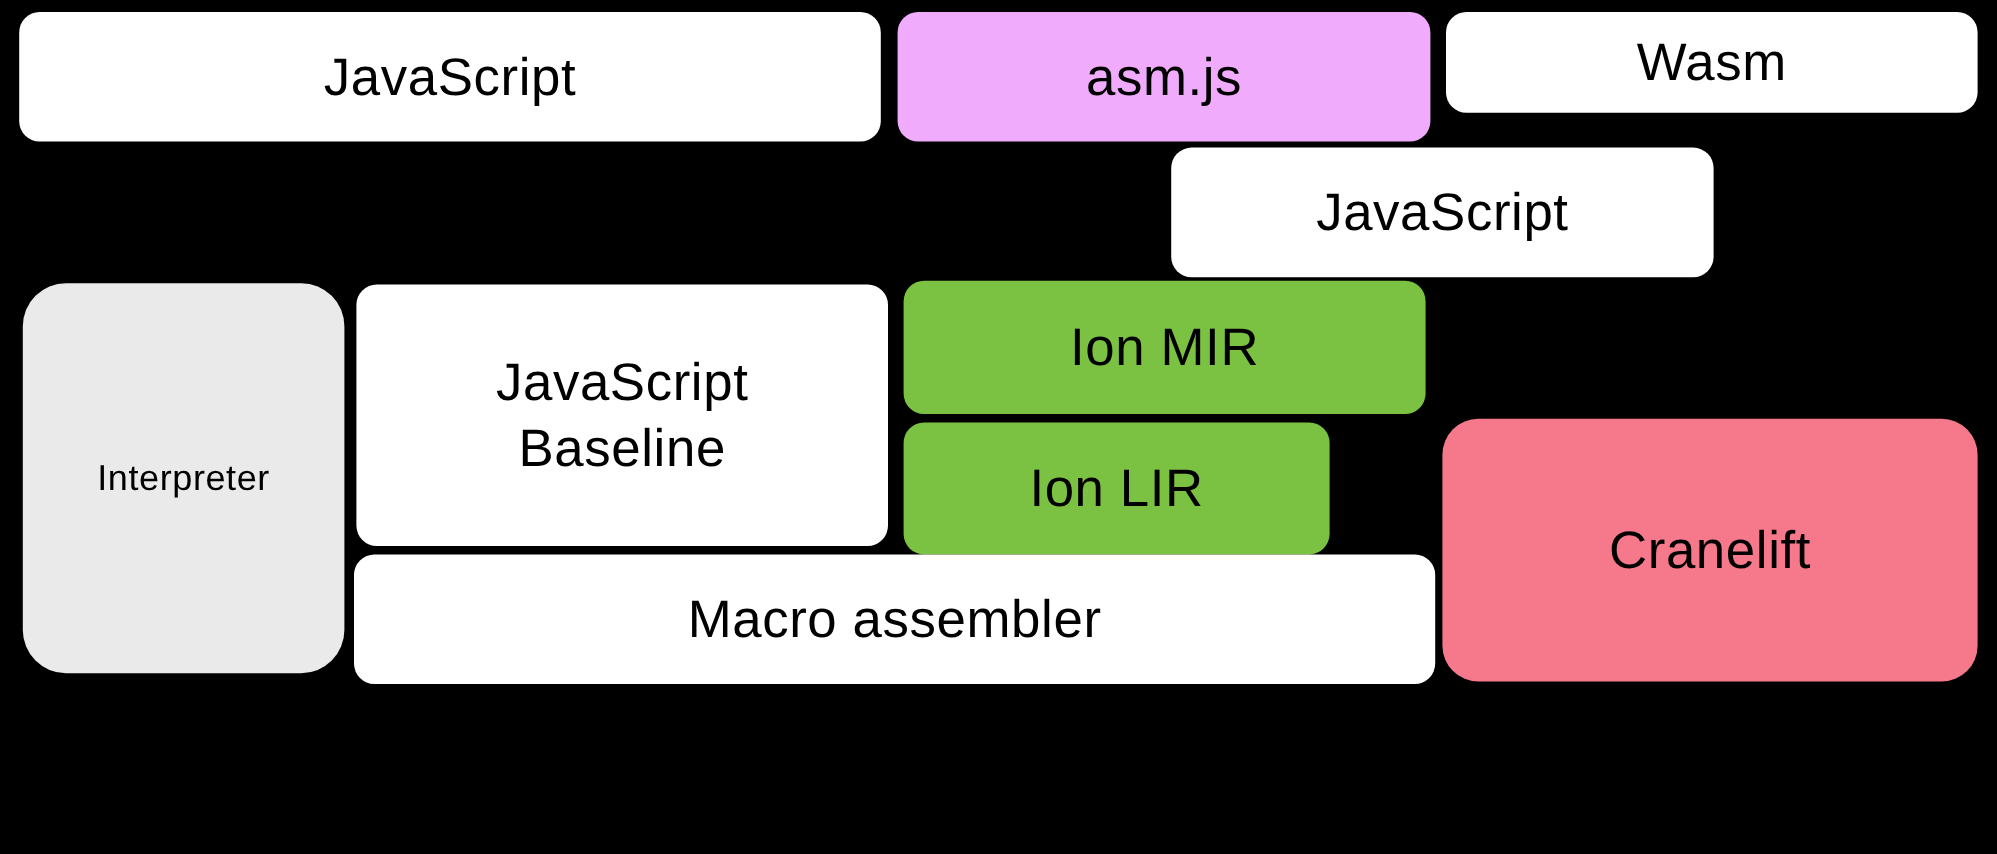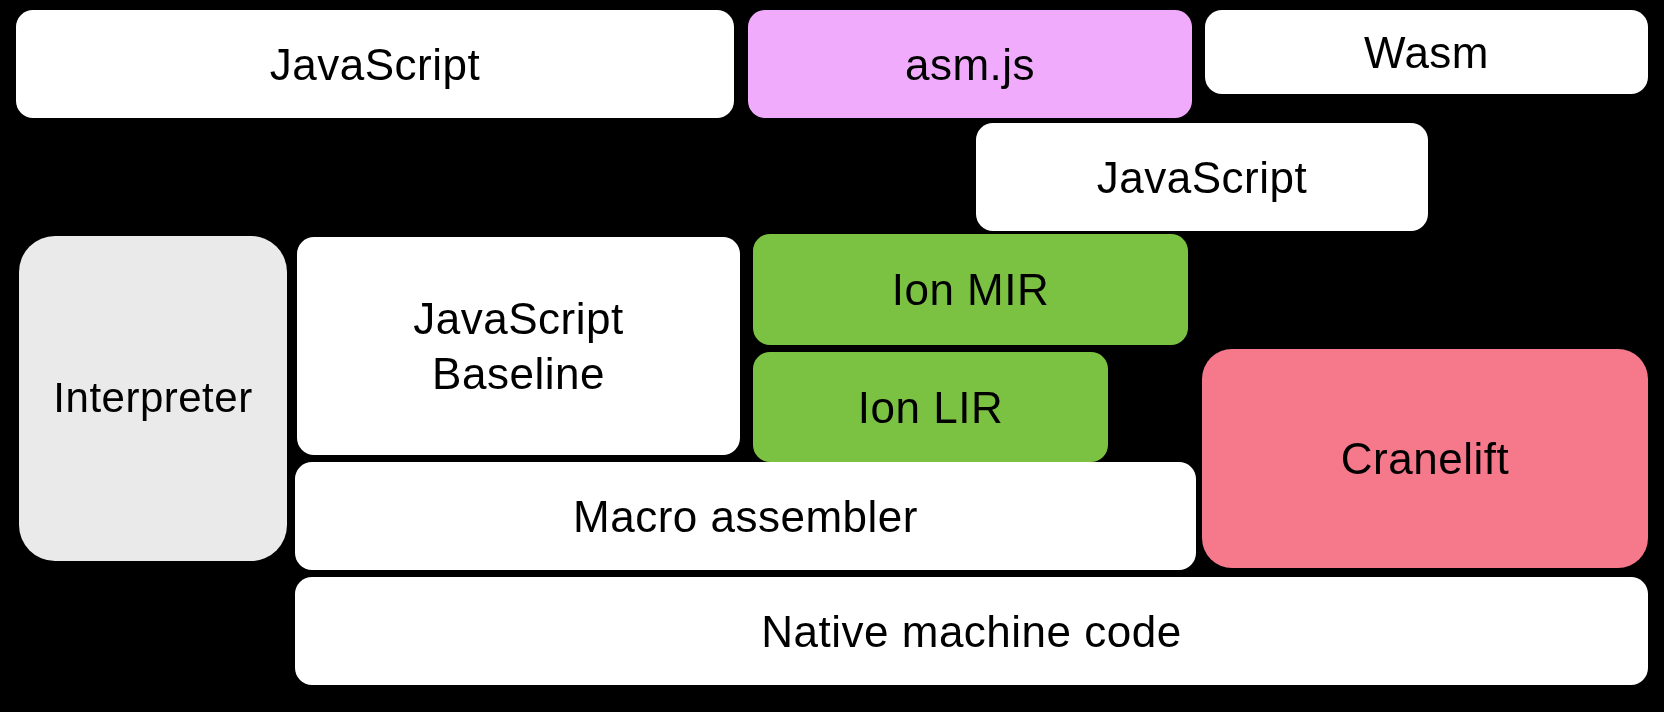--- a/index.html
+++ b/index.html
@@ -28,21 +28,21 @@
   .box .label {
     display: block;
     line-height: 1.25;
   }
   
   .b-javascript  { left: 16px;   top: 10px;  width: 718px;  height: 108px; }
   .b-asmjs       { left: 748px;  top: 10px;  width: 444px;  height: 108px; }
   .b-wasm        { left: 1205px; top: 10px;  width: 443px;  height: 84px; }
   .b-bytecode    { left: 16px;   top: 123px; width: 946px;  height: 108px; }
   .b-baldrmonkey { left: 976px;  top: 123px; width: 452px;  height: 108px; }
-  .b-interpreter { left: 19px;   top: 236px; width: 268px;  height: 325px; border-radius: 36px; font-size: 42px; }
+  .b-interpreter { left: 19px;   top: 236px; width: 268px;  height: 325px; border-radius: 36px; font-size: 30px; }
   .b-baseline    { left: 297px;  top: 237px; width: 443px;  height: 218px; }
   .b-baseline .label { max-width: 300px; }
   .b-ionmir      { left: 753px;  top: 234px; width: 435px;  height: 111px; }
   .b-ionlir      { left: 753px;  top: 352px; width: 355px;  height: 110px; }
   .b-cranelift   { left: 1202px; top: 349px; width: 446px;  height: 219px; border-radius: 30px; }
   .b-macro       { left: 295px;  top: 462px; width: 901px;  height: 108px; }
   .b-native      { left: 295px;  top: 577px; width: 1353px; height: 108px; }
 </style>
 </head>
 <body style="background: rgb(0, 0, 0);">
@@ -83,17 +83,14 @@
   </div>
 
   <div class="box b-cranelift" style="background: rgb(245, 121, 139);">
     <span class="label">Cranelift</span>
   </div>
 
   <div class="box b-macro" style="background: rgb(255, 255, 255);">
     <span class="label">Macro assembler</span>
   </div>
 
-  <div class="box b-native" style="background: rgb(255, 255, 255);">
-    <span class="label">Native machine code</span>
-  </div>
 
 </div>
 
 </body></html>

